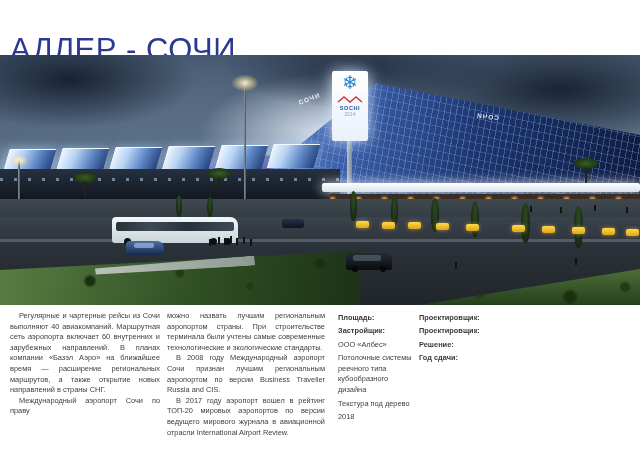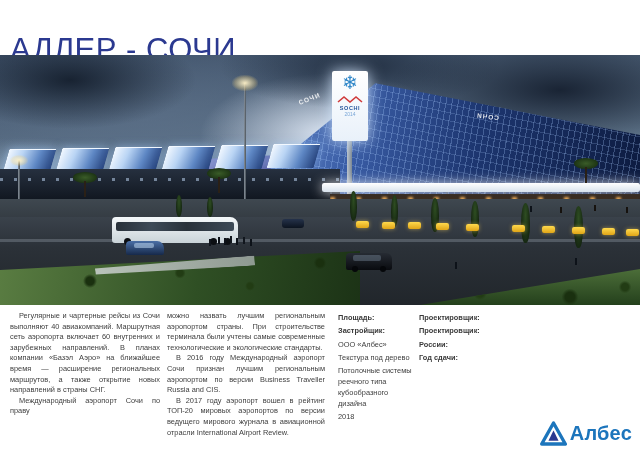--- a/index.html
+++ b/index.html
@@ -240,49 +240,42 @@
     <div class="crowd crowd2"></div>
     <div class="crowd crowd3"></div>
   </div>
 
   <div class="desc col1">
     <p>Регулярные и чартерные рейсы из Сочи выполняют 40 авиакомпаний. Маршрутная сеть аэропорта включает 60 внутренних и зарубежных направлений. В планах компании «Базэл Аэро» на ближайшее время — расширение региональных маршрутов, а также открытие новых направлений в страны СНГ.</p>
     <p>Международный аэропорт Сочи по праву</p>
   </div>
   <div class="desc col2">
     <p class="cont">можно назвать лучшим региональным аэропортом страны. При строительстве терминала были учтены самые современные технологические и экологические стандарты.</p>
-    <p>В 2016 году Международный аэропорт Сочи признан лучшим региональным аэропортом по версии Business Traveller Russia and CIS.</p>
+    <p>В 2008 году Международный аэропорт Сочи признан лучшим региональным аэропортом по версии Business Traveller Russia and CIS.</p>
     <p>В 2017 году аэропорт вошел в рейтинг ТОП-20 мировых аэропортов по версии ведущего мирового журнала в авиационной отрасли International Airport Review.</p>
   </div>
 
   <div class="specs">
     <div class="spec-label">Площадь:</div>
 
     <div class="spec-label">Проектировщик:</div>
 
     <div class="spec-label">Застройщик:</div>
 
     <div class="spec-label">Проектировщик:</div>
     <div class="spec-value">
       <div class="line">ООО «Албес»</div>
     </div>
 
-    <div class="spec-label">России:</div>
+    <div class="spec-label">Решение:</div>
     <div class="spec-value">
+      <div class="line">Потолочные системы реечного типа кубообразного дизайна</div>
       <div class="line">Текстура под дерево</div>
-      <div class="line">Потолочные системы реечного типа кубообразного дизайна</div>
     </div>
 
     <div class="spec-label">Год сдачи:</div>
     <div class="spec-value">
       <div class="line">2018</div>
     </div>
   </div>
 
-  <div class="brand">
-    <svg width="27" height="25" viewBox="0 0 32 29">
-      <path d="M16 2 L30 27 L2 27 Z" fill="none" stroke="#1c75bc" stroke-width="4" stroke-linejoin="round"></path>
-      <path d="M16 11 L22 23 L10 23 Z" fill="#2b3990"></path>
-    </svg>
-    <span class="brand-text">Албес</span>
-  </div>
 
 </div>
 
 </body></html>

